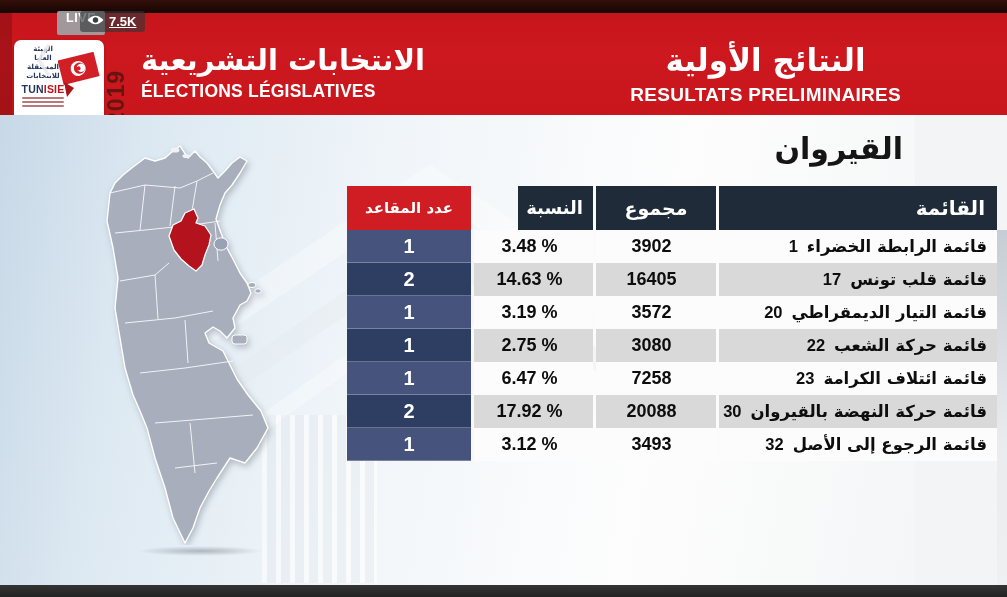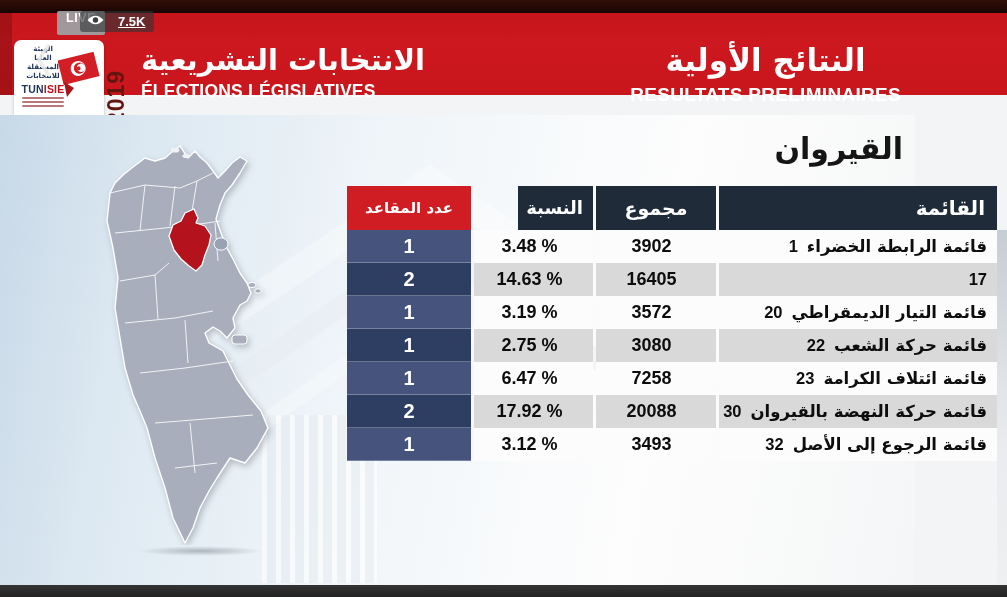--- a/index.html
+++ b/index.html
@@ -2,31 +2,31 @@
 <html><head>
 <meta charset="utf-8">
 <style>
   html,body{margin:0;padding:0;background:#777;}
   .frame{position:relative;width:1007px;height:597px;overflow:hidden;
     font-family:"DejaVu Sans",sans-serif;background:#f2f4f6;}
 
   
   .top-strip{position:absolute;left:0;top:0;width:1007px;height:13px;
     background:linear-gradient(180deg,#33100a,#170402);}
-  .red-band{position:absolute;left:0;top:13px;width:1007px;height:82px;
+  .red-band{position:absolute;left:0;top:13px;width:1007px;height:102px;
     background:linear-gradient(180deg,#c5151b,#cc181e 35%,#c9161c);}
   .red-band::before{content:"";position:absolute;left:0;top:0;width:12px;height:100%;
     background:rgba(0,0,0,.18);}
   .live-badge{position:absolute;left:40px;top:11px;height:24px;line-height:21px;
     padding:0 9px;border-radius:2px;background:rgba(158,162,165,.93);
     color:#fff;font:bold 12.5px "Liberation Sans",sans-serif;letter-spacing:.6px;margin-left:17px;}
   .viewers-badge{position:absolute;left:80px;top:11px;height:21px;
     padding:0 9px 0 7px;border-radius:3px;background:rgba(50,53,55,.62);
     color:#fff;font:bold 13px "Liberation Sans",sans-serif;
-    display:flex;align-items:center;gap:14px;text-decoration:underline;}
+    display:flex;align-items:center;gap:5px;text-decoration:underline;}
   .chevron-left{position:absolute;left:35px;top:44px;width:18px;height:32px;}
 
   
   .logo-card{position:absolute;left:14px;top:27px;width:90px;height:86px;
     background:#fff;border-radius:7px;box-shadow:0 1px 3px rgba(0,0,0,.25);}
   .logo-left{position:absolute;left:5px;top:5px;width:48px;text-align:center;}
   .logo-ar-line{display:block;direction:rtl;font-size:7px;font-weight:bold;
     color:#22365c;line-height:1.3;}
   .logo-latin{margin-top:2px;font-family:"Liberation Sans",sans-serif;
     font-size:10.5px;font-weight:bold;letter-spacing:.2px;}
@@ -224,20 +224,21 @@
             <span class="list-name">قائمة الرابطة الخضراء</span>
           </div>
         </div>
 
         <div class="trow">
           <div class="cell cell-seats">2</div>
           <div class="cell cell-light cell-pct">14.63 %</div>
           <div class="cell cell-light cell-votes">16405</div>
           <div class="cell cell-light cell-name">
             <span class="list-num">17</span>
+            <span class="list-name">قائمة قلب تونس</span>
           </div>
         </div>
 
         <div class="trow">
           <div class="cell cell-seats">1</div>
           <div class="cell cell-light cell-pct">3.19 %</div>
           <div class="cell cell-light cell-votes">3572</div>
           <div class="cell cell-light cell-name">
             <span class="list-num">20</span>
             <span class="list-name">قائمة التيار الديمقراطي</span>

